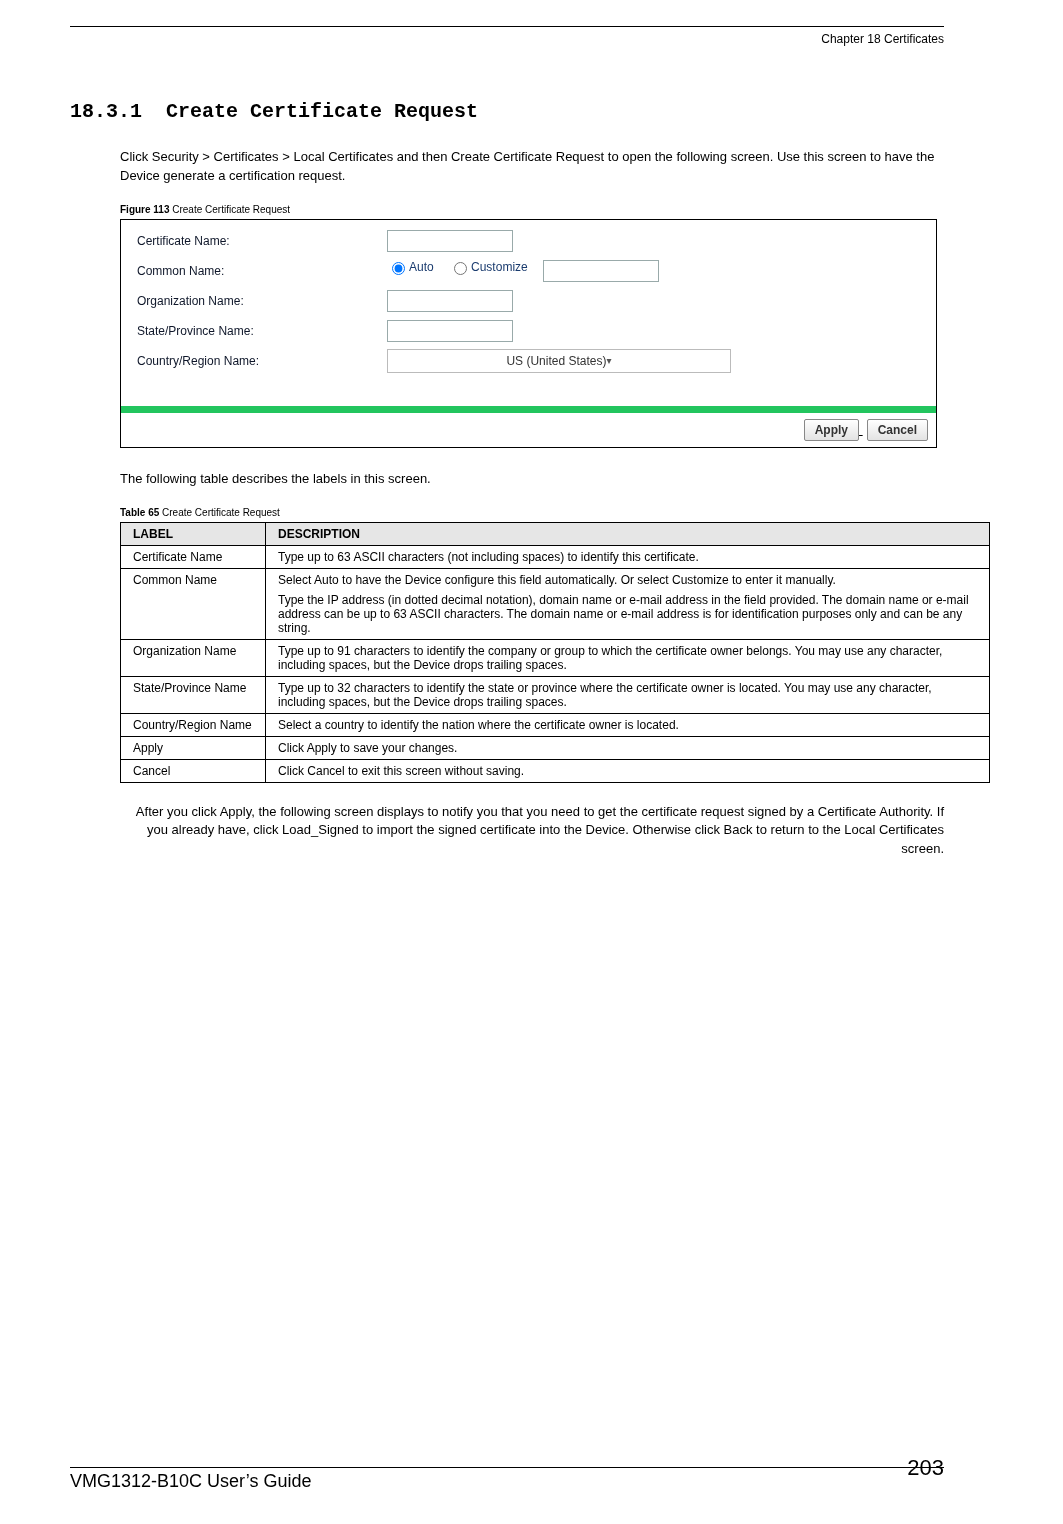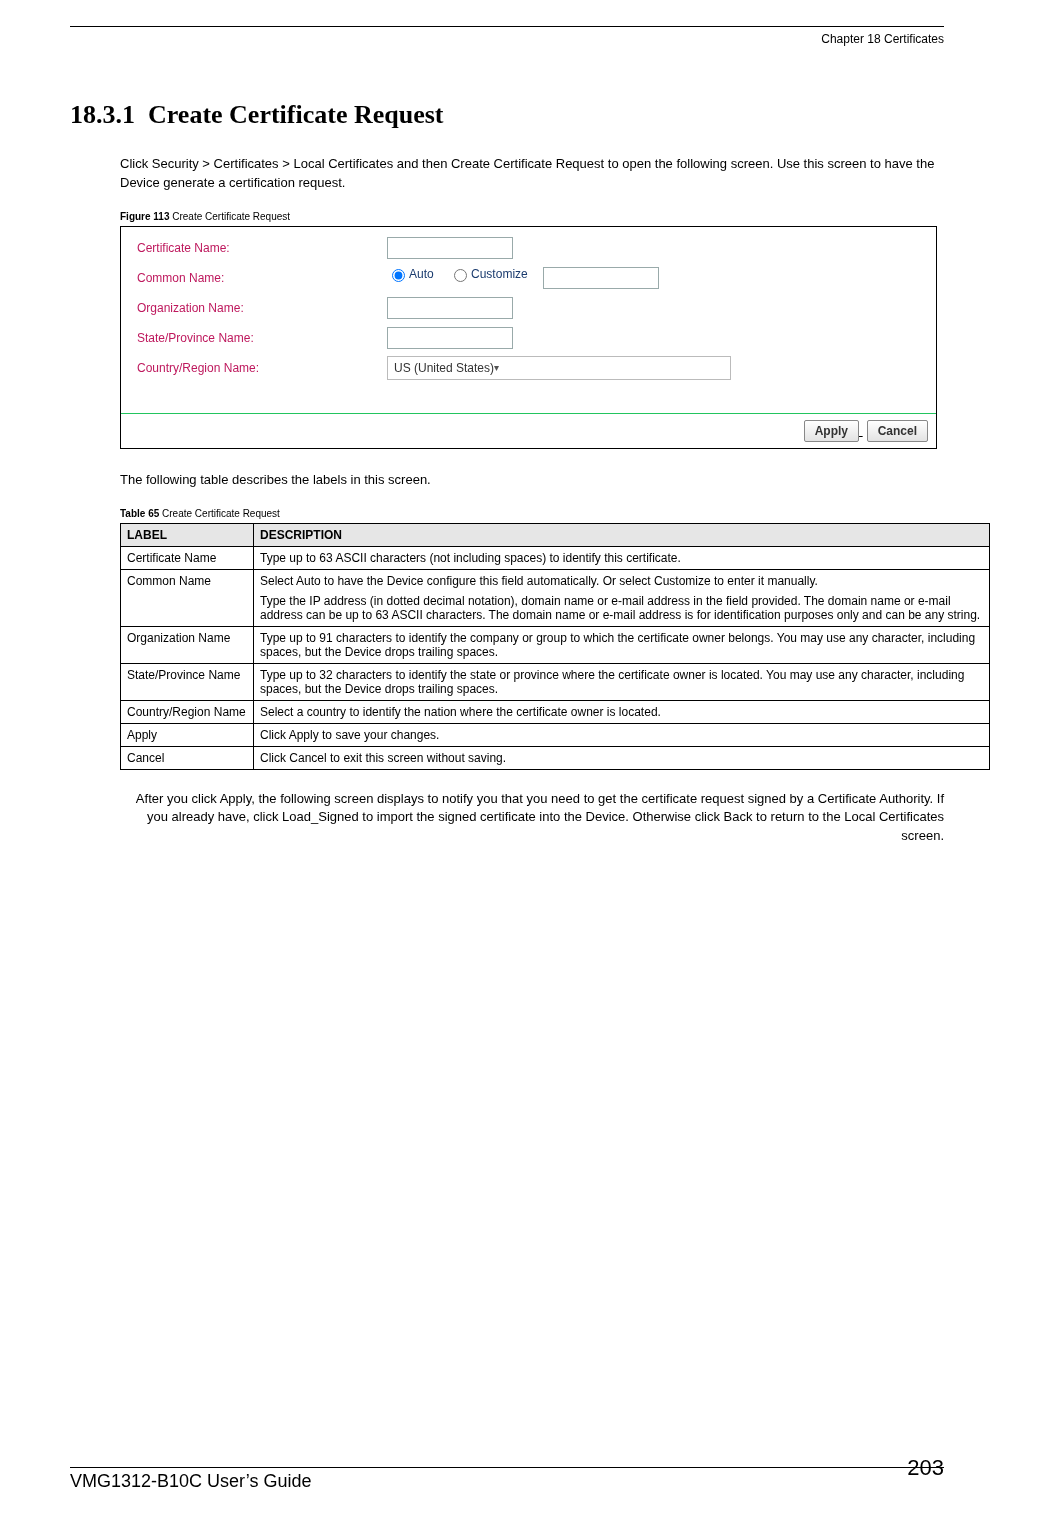--- a/index.html
+++ b/index.html
@@ -26,23 +26,23 @@
     border-top: 1px solid #000;
   }
   .chapter-right {
     position: absolute;
     top: 32px;
     right: 70px;
     font-size: 12px;
   }
   .h2 {
     margin-top: 70px;
-    font-size: 26px;
+    font-size: 20px;
     font-weight: bold;
-    font-family: Liberation Serif, serif;
+    font-family: Liberation Mono, monospace;
   }
   .section-block {
     margin-left: 50px;
     margin-top: 25px;
   }
   .para {
     font-size: 13px;
     line-height: 1.45;
     margin-bottom: 18px;
   }
@@ -67,21 +67,21 @@
     font-size: 12px;
     color: #1a3b6e;
   }
   .form-row {
     display: flex;
     align-items: center;
     height: 30px;
   }
   .form-label {
     width: 250px;
-    color: #be185d;
+    color: #0f172a;
   }
   .form-ctrl input[type=text].short {
     width: 120px;
     height: 18px;
     border: 1px solid #9aa;
     background: #fff;
   }
   .form-ctrl input[type=text].tiny {
     width: 110px;
     height: 18px;
@@ -90,35 +90,35 @@
   }
   .radio {
     display: inline-flex;
     align-items: center;
     margin-right: 12px;
   }
   .radio input { margin-right: 4px; }
   .select-box {
     display: inline-flex;
     align-items: center;
-    justify-content: flex-start;
+    justify-content: center;
     width: 330px;
     height: 22px;
     border: 1px solid #bbb;
     background: #fff;
     padding: 0 6px;
     font-size: 12px;
     color: #333;
   }
   .chev {
     font-size: 10px;
     color: #555;
   }
   .fig-btnbar {
-    border-top: 1px solid #22c55e;
+    border-top: 7px solid #22c55e;
     padding: 6px 8px;
     text-align: right;
     background: #fff;
     text-decoration: underline;
   }
   .fig-btn {
     display: inline-block;
     border: 1px solid #888;
     border-radius: 2px;
     padding: 3px 10px;
@@ -130,21 +130,21 @@
   }
 
   
   .tbl {
     border-collapse: collapse;
     width: 870px;
     font-size: 12px;
   }
   .tbl th, .tbl td {
     border: 1px solid #000;
-    padding: 4px 6px;
+    padding: 4px 12px;
     vertical-align: top;
     text-align: left;
   }
   .tbl th {
     background: #e6e6e6;
     font-weight: bold;
   }
   .tbl td.lbl { width: 120px; }
   .tbl td .blk { display:block; margin-top:6px; }
 

